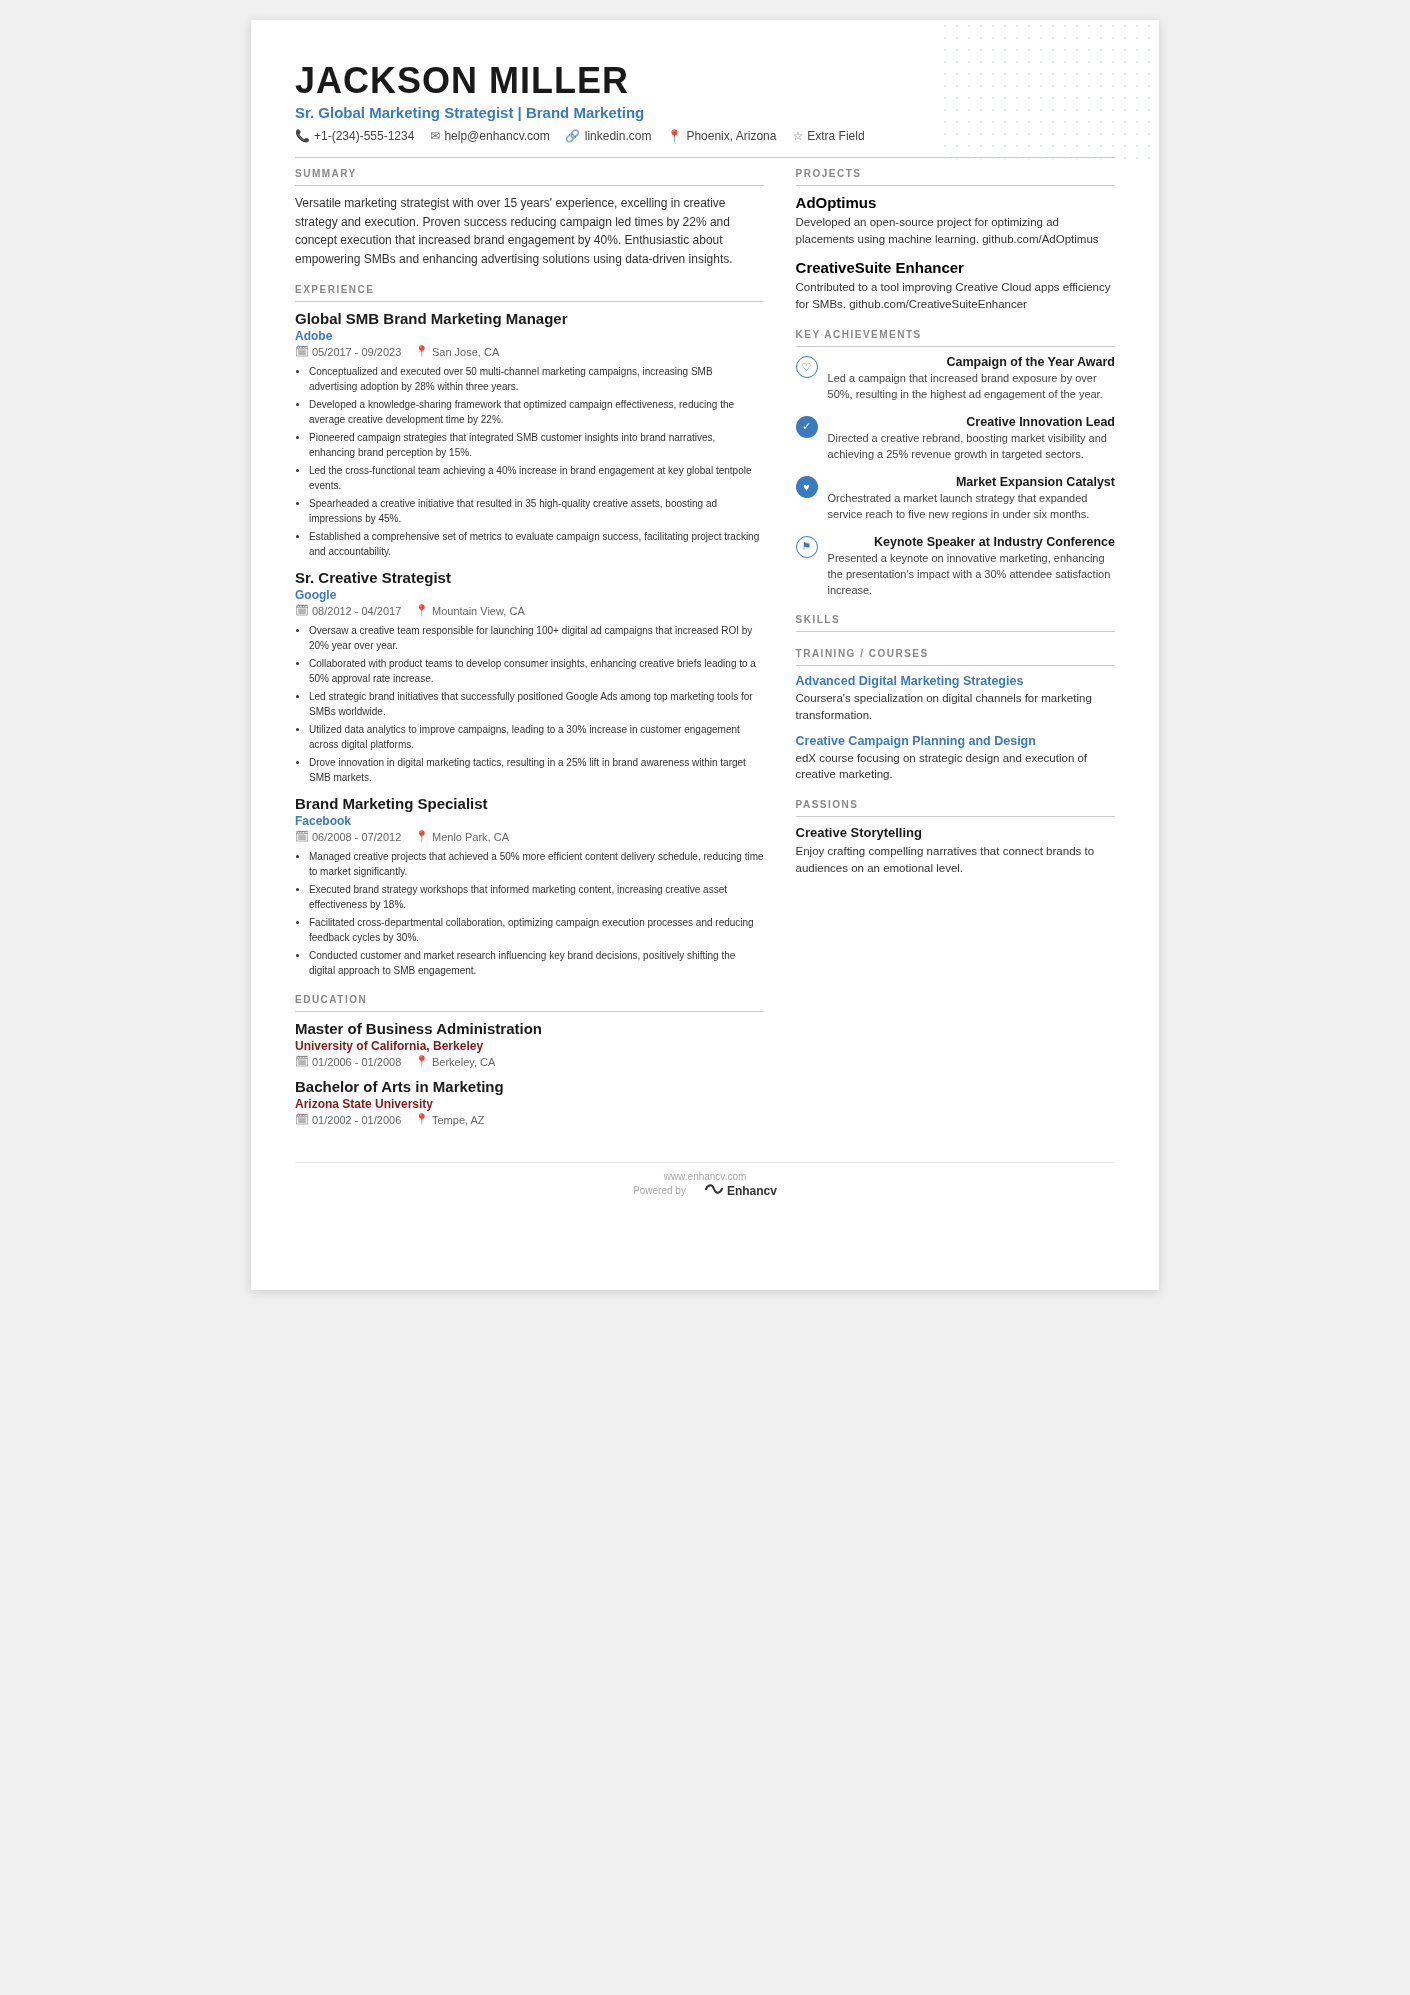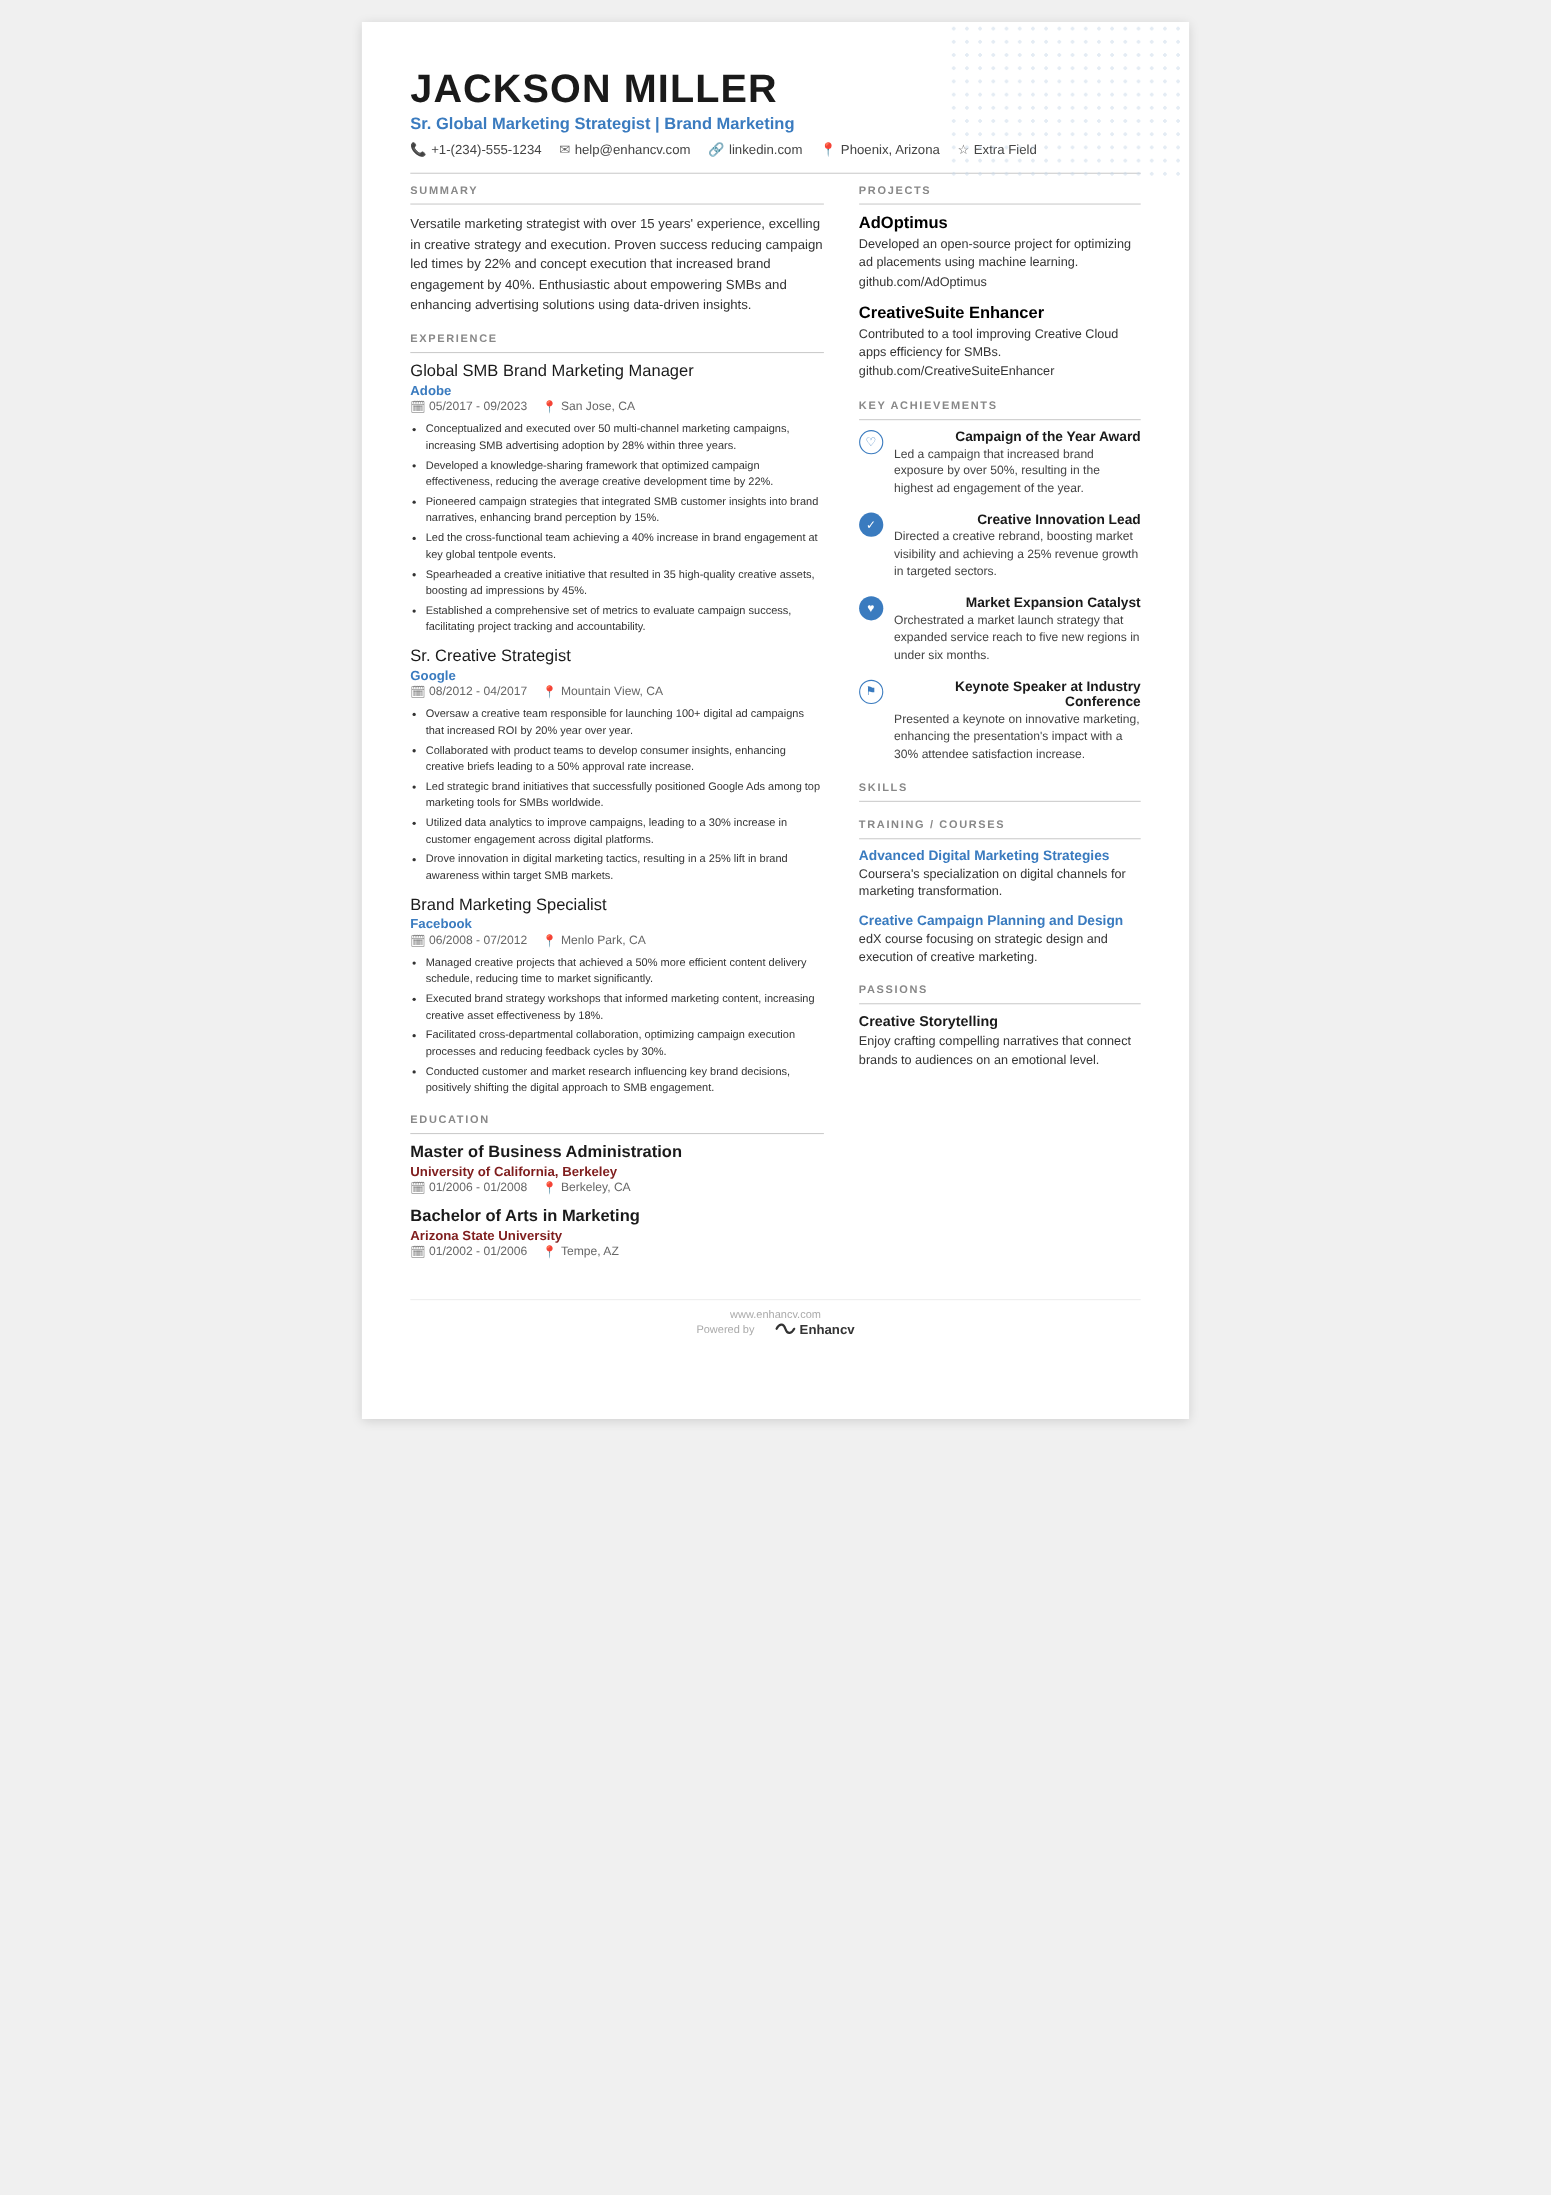--- a/index.html
+++ b/index.html
@@ -5,21 +5,21 @@
     * { margin: 0; padding: 0; box-sizing: border-box; }
     body {
       font-family: 'Arial', sans-serif;
       background: #f0f0f0;
       display: flex;
       justify-content: center;
       padding: 20px;
     }
     .resume-page {
       background: #ffffff;
-      width: 752px;
+      width: 908px;
       min-height: 1270px;
       padding: 40px 44px 40px 44px;
       position: relative;
       box-shadow: 0 2px 10px rgba(0,0,0,0.15);
     }
     
     .dot-pattern {
       position: absolute;
       top: 0;
       right: 0;
@@ -86,21 +86,21 @@
     }
     
     .summary-text {
       font-size: 12px;
       color: #333;
       line-height: 1.55;
     }
     
     .job-title {
       font-size: 15px;
-      font-weight: 400;
+      font-weight: 700;
       color: #1a1a1a;
       margin-bottom: 2px;
     }
     .job-company {
       font-size: 12px;
       color: #3a7bbf;
       font-weight: 600;
     }
     .job-meta {
       font-size: 11px;

